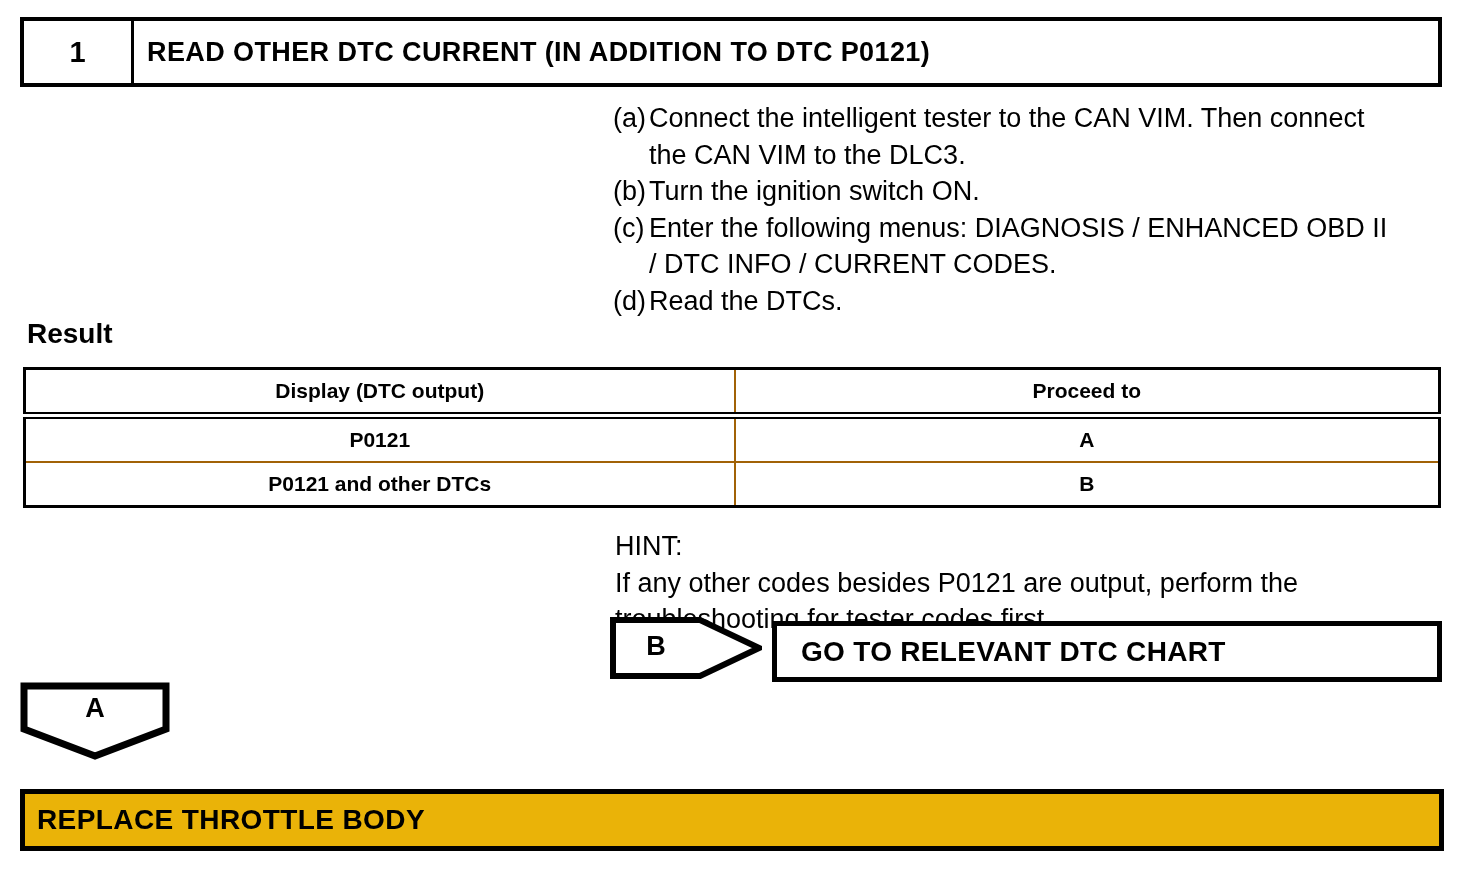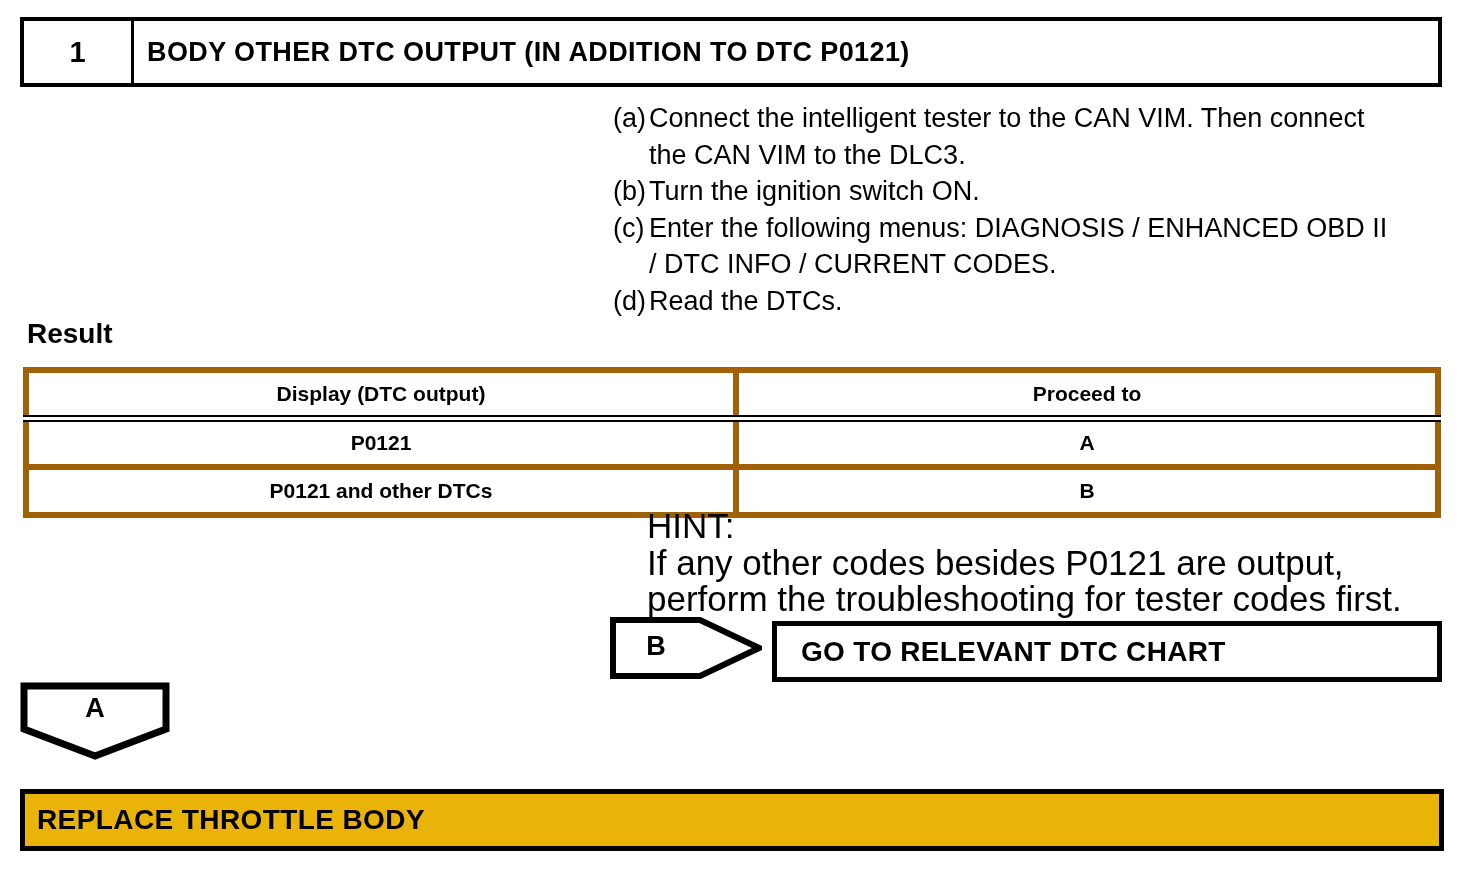--- a/index.html
+++ b/index.html
@@ -60,42 +60,41 @@
   
   .result-table {
     position: absolute;
     left: 23px; top: 367px;
     width: 1418px;
     border-collapse: collapse;
     border: 3px solid #000;
     background: #fff;
   }
   .result-table th, .result-table td {
-    border: 6px solid #a16207;
+    border: 2px solid #a16207;
     font-size: 21px;
     font-weight: bold;
     text-align: center;
     vertical-align: middle;
     padding: 9px;
   }
   .result-table th {
     height: 31px;
     border-bottom: 7px double #000;
   }
   .result-table td { height: 36px; }
   .col-display { width: 710px; }
 
   
   .hint {
     position: absolute;
-    left: 615px; top: 508px;
+    left: 615px; top: 528px;
     width: 775px;
-    font-size: 35px;
+    font-size: 27px;
     line-height: 36.6px;
-    margin-left: 32px;
   }
 
   
   .branch-b {
     position: absolute;
     left: 610px; top: 617px;
     width: 152px; height: 62px;
   }
   .branch-a {
     position: absolute;
@@ -146,21 +145,21 @@
     background: #eab308;
   }
 </style>
 </head>
 <body>
 
 <div class="page">
 
   <div class="step-header">
     <div class="step-number">1</div>
-    <div class="step-title">BODY OTHER DTC OUTPUT (IN ADDITION TO DTC P0121)</div>
+    <div class="step-title">READ OTHER DTC CURRENT (IN ADDITION TO DTC P0121)</div>
   </div>
 
   <div class="steps">
     <div class="step">
       <span class="step-label">(a)</span>
       <span class="step-text">Connect the intelligent tester to the CAN VIM. Then connect the CAN VIM to the DLC3.</span>
     </div>
     <div class="step">
       <span class="step-label">(b)</span>
       <span class="step-text">Turn the ignition switch ON.</span>

